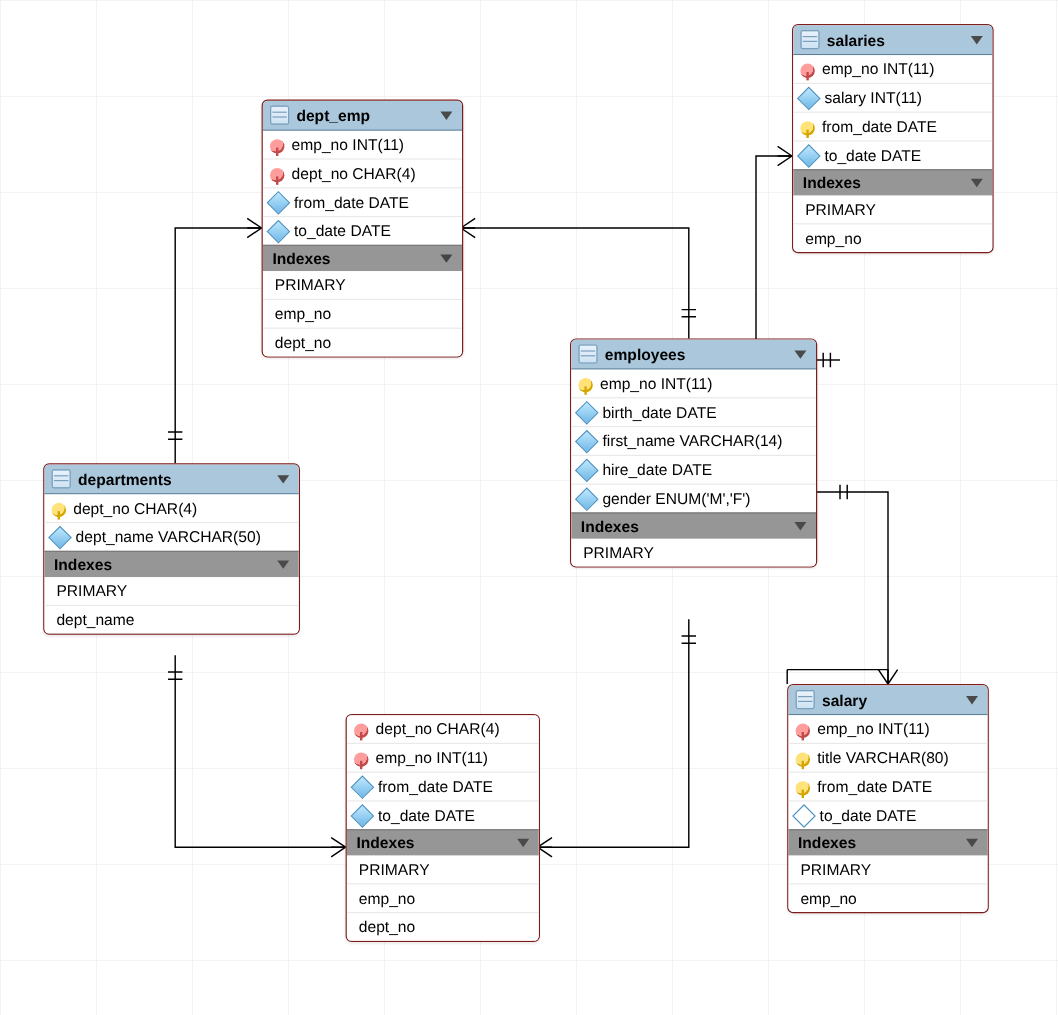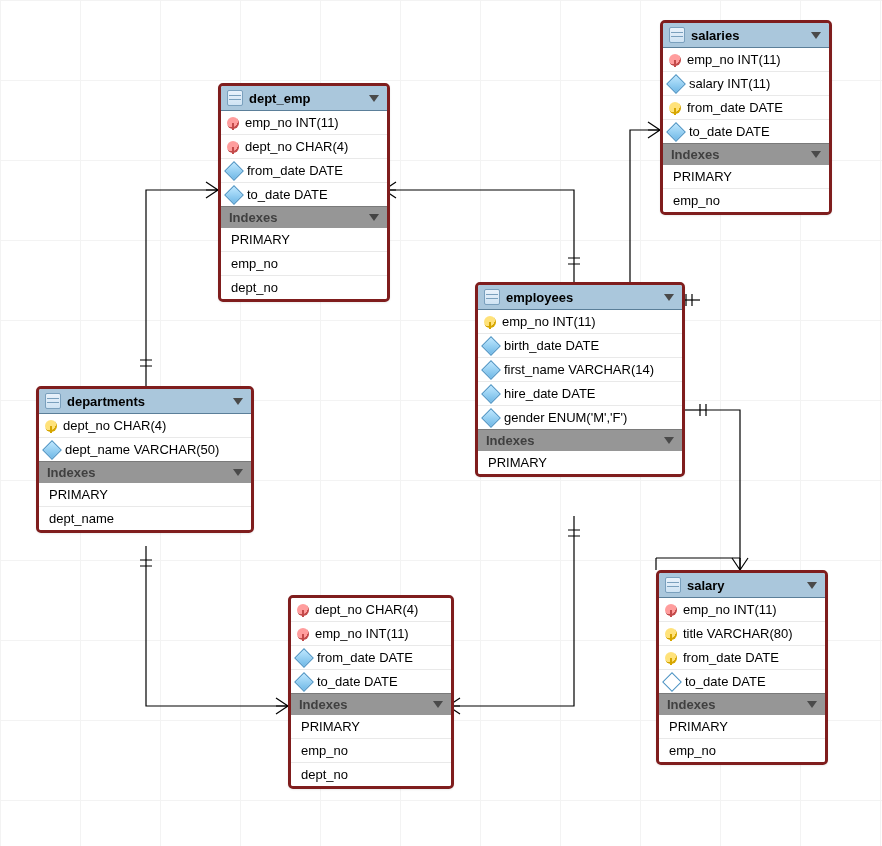--- a/index.html
+++ b/index.html
@@ -1,30 +1,30 @@
 <!DOCTYPE html>
 <html><head>
 <meta charset="utf-8">
 <style>
   html,body{margin:0;padding:0;width:882px;height:846px;font-family:Helvetica,Arial,sans-serif;font-size:13px;background:#fff;color:#000;position:relative;overflow:hidden}
   
   .grid-bg{position:absolute;inset:0;background-image:linear-gradient(#f3f3f3 1px,transparent 1px),linear-gradient(90deg,#f3f3f3 1px,transparent 1px);background-size:80px 80px;z-index:0}
   .canvas{position:absolute;inset:0;z-index:2}
   svg.connectors{position:absolute;inset:0;z-index:1}
 
-  .table{position:absolute;border:3px solid #7f1d1d;border-radius:5px;background:#fff;box-shadow:0 1px 2px rgba(0,0,0,.08);overflow:hidden}
+  .table{position:absolute;border:1px solid #7f1d1d;border-radius:5px;background:#fff;box-shadow:0 1px 2px rgba(0,0,0,.08);overflow:hidden}
   .t-head{background:#aac7dc;border-bottom:1px solid #5b7f99;padding:4px 8px 4px 6px;display:flex;align-items:center;gap:6px;font-weight:bold}
   .t-head .table-icon{width:14px;height:14px;background:linear-gradient(#e9f2fb,#cfe3f3);border:1px solid #7aa0bd;border-radius:2px;position:relative;flex:0 0 auto}
   .t-head .table-icon::before,.t-head .table-icon::after{content:"";position:absolute;left:1px;right:1px;height:1px;background:#7aa0bd}
   .t-head .table-icon::before{top:4px}
   .t-head .table-icon::after{top:8px}
   .t-head .title{flex:1 1 auto}
-  .sec-hd{background:#969696;color:#404040;font-weight:bold;padding:3px 8px;display:flex;align-items:center;justify-content:space-between;border-top:1px solid #7a7a7a}
+  .sec-hd{background:#969696;color:#000000;font-weight:bold;padding:3px 8px;display:flex;align-items:center;justify-content:space-between;border-top:1px solid #7a7a7a}
   .cols{background:#fff}
-  .row{padding:4px 8px 4px 6px;display:flex;align-items:center;gap:6px;border-bottom:1px solid #e9e9e9}
+  .row{padding:4px 8px 4px 6px;display:flex;align-items:flex-end;gap:6px;border-bottom:1px solid #e9e9e9}
   .row:last-child{border-bottom:none}
   .idx .row{padding-left:10px}
   .chev{width:0;height:0;border-left:5px solid transparent;border-right:5px solid transparent;border-top:7px solid #4a4a4a}
   .t-head .chev{border-top-color:#4a4a4a}
 
   
   .ico{width:12px;height:12px;flex:0 0 auto;display:inline-block;position:relative}
   .ico.key-y{background:radial-gradient(circle at 40% 35%,#ffe27a 55%,#d6a600 58%);border-radius:50%}
   .ico.key-y::after{content:"";position:absolute;left:50%;top:55%;width:2px;height:7px;background:#d6a600;transform:translateX(-50%)}
   .ico.key-r{background:radial-gradient(circle at 40% 35%,#ff9d9d 55%,#c34a4a 58%);border-radius:50%}

